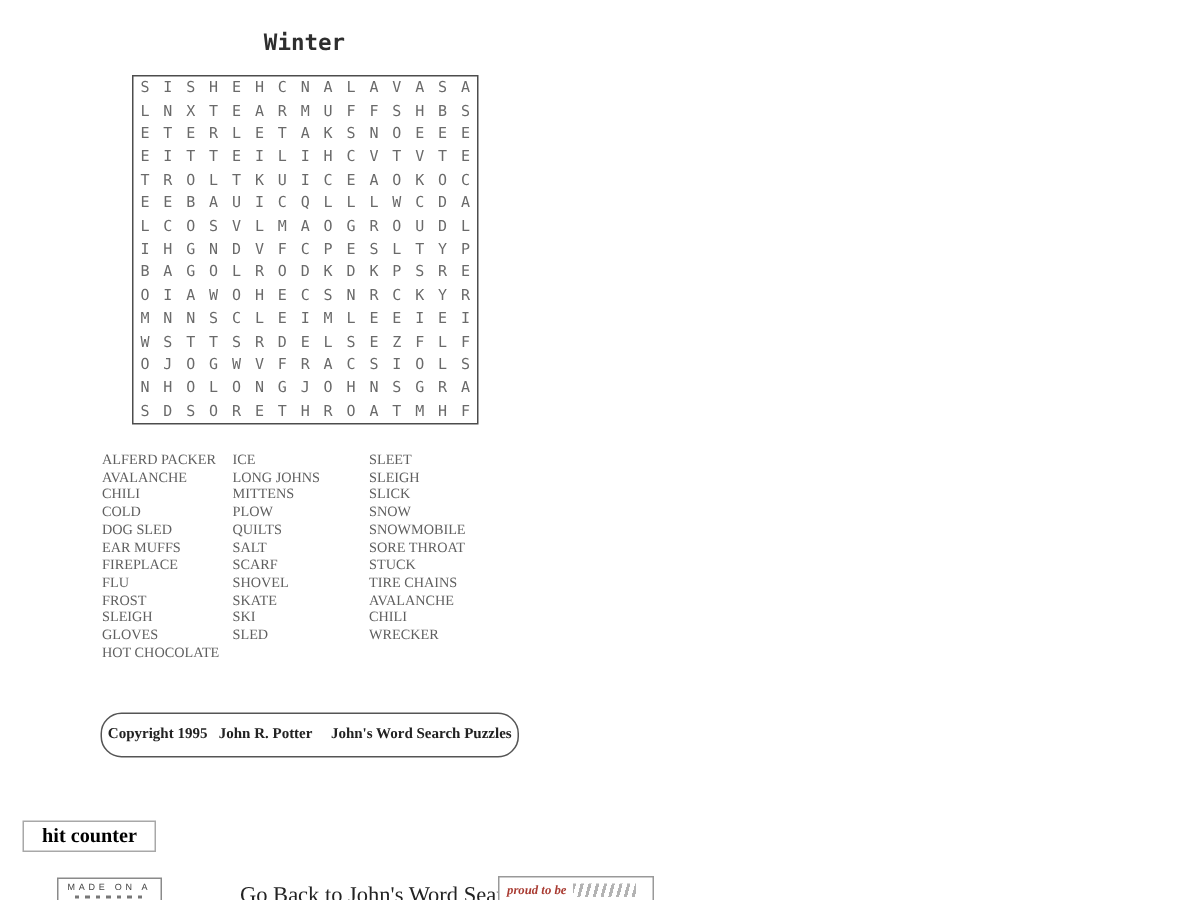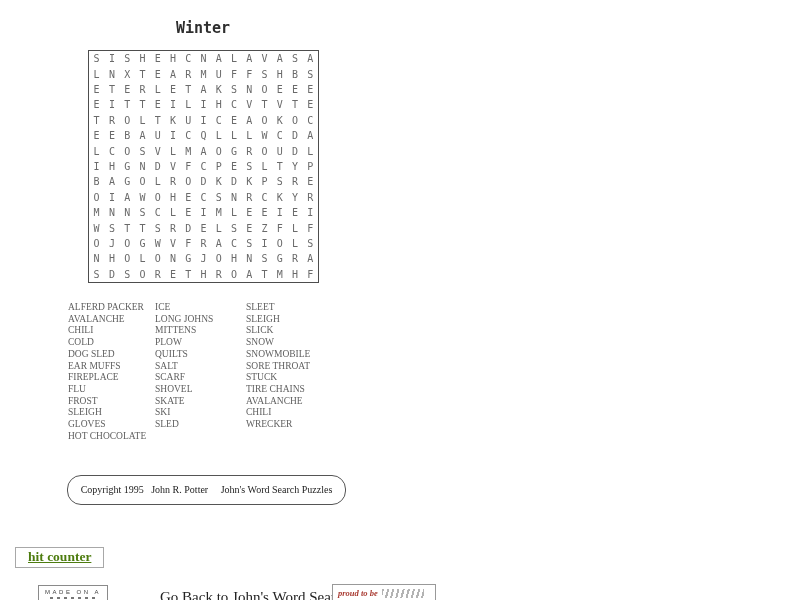--- a/index.html
+++ b/index.html
@@ -36,34 +36,34 @@
   }
   #word-col-1{left:68px;}
   #word-col-2{left:155px;}
   #word-col-3{left:246px;}
 
   
   #copyright-box{
     left:67px;top:475px;width:277px;height:28px;
     border:1px solid #555;border-radius:14px;background:#fff;
     display:flex;flex-direction:column;align-items:center;justify-content:center;
-    font-size:10px;color:#222;line-height:12px;
+    font-size:10px;color:#222;line-height:12px;font-weight:bold;
   }
   #copyright-line1{white-space:pre;}
   #copyright-line2{text-decoration:underline;cursor:pointer;}
 
   
   #counter-line{
     left:8px;top:547px;display:flex;align-items:center;
     font-size:14.5px;color:#141414;white-space:nowrap;
   }
   #hit-counter-box{
     border:1px solid #a8a8a8;background:#fff;
     margin:0 7px;padding:1px 12px 2px;
-    font-weight:bold;font-size:13.5px;color:#4d7c0f;text-decoration:underline;
+    font-weight:bold;font-size:13.5px;color:#000000;
   }
 
   
   #made-badge{
     left:38px;top:585px;width:68px;height:40px;
     border:1px solid #8a8a8a;background:#fff;text-align:center;padding-top:3px;
   }
   #made-badge-text{
     font-family:"Liberation Sans", sans-serif;font-size:6px;letter-spacing:2.5px;
     color:#444;display:block;

